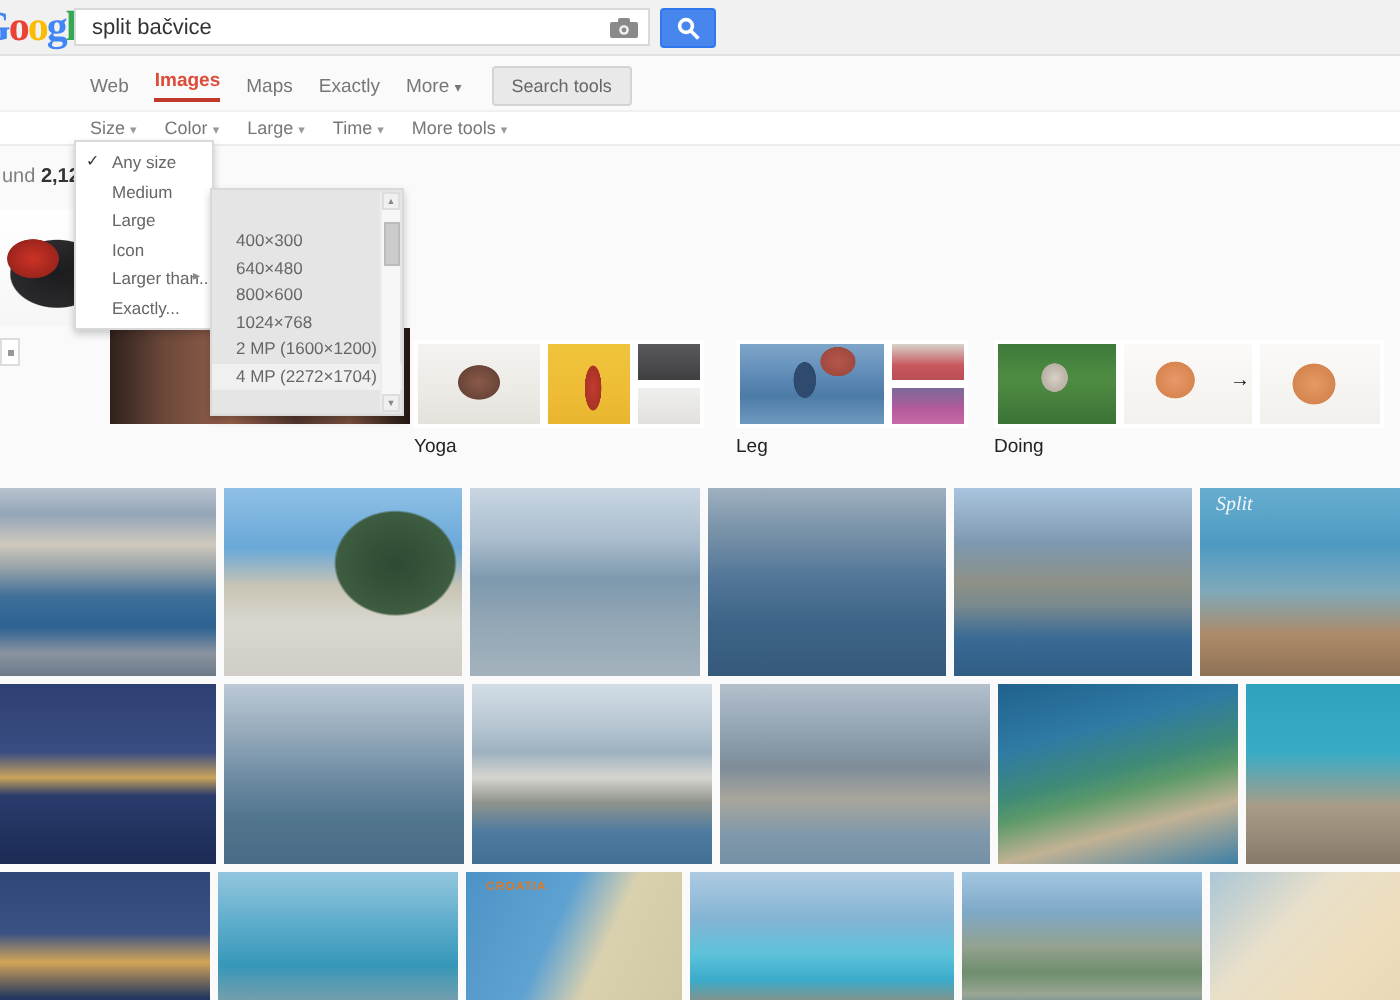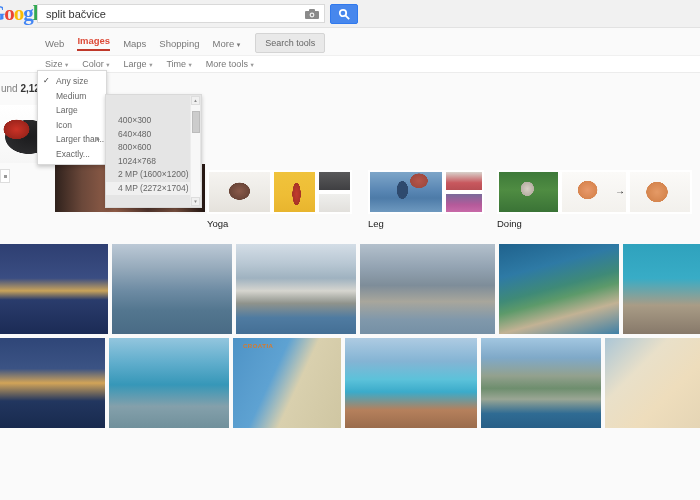--- a/index.html
+++ b/index.html
@@ -82,21 +82,21 @@
         <circle cx="5" cy="5" r="3.2" fill="none" stroke="#ffffff" stroke-width="1.8"></circle>
         <line x1="7.6" y1="7.6" x2="11.2" y2="11.2" stroke="#ffffff" stroke-width="1.8"></line>
       </svg>
     </div>
   </div>
 
   <div class="tabbar">
     <span class="tab">Web</span>
     <span class="tab active">Images</span>
     <span class="tab">Maps</span>
-    <span class="tab">Shopping</span>
+    <span class="tab">Exactly</span>
     <span class="tab"><span>More</span> <span class="chev">▾</span></span>
     <span class="stools">Search tools</span>
   </div>
 
   <div class="filterbar">
     <span class="filter"><span>Size</span> <span class="chev">▾</span></span>
     <span class="filter"><span>Color</span> <span class="chev">▾</span></span>
     <span class="filter"><span>Large</span> <span class="chev">▾</span></span>
     <span class="filter"><span>Time</span> <span class="chev">▾</span></span>
     <span class="filter"><span>More tools</span> <span class="chev">▾</span></span>
@@ -140,20 +140,30 @@
         <div class="rel-tile" style="width:63px;background:radial-gradient(22% 35% at 48% 42%,#d8d0c4 0%,#b8b0a4 50%,transparent 52%),linear-gradient(180deg,#3e7a3a 0%,#4f8c42 45%,#3a7336 100%)"></div>
         <div class="rel-tile" style="width:68px;background:radial-gradient(30% 45% at 40% 45%,#e8996a 0%,#d8854f 50%,transparent 52%),linear-gradient(180deg,#fbfaf8 0%,#f3f1ed 100%)">
           <span class="arrow-g">→</span>
         </div>
         <div class="rel-tile" style="width:64px;background:radial-gradient(35% 50% at 45% 50%,#e59a66 0%,#d5854e 50%,transparent 52%),linear-gradient(180deg,#fbfaf8 0%,#f2f0ec 100%)"></div>
       </div>
       <div class="rcap">Doing</div>
     </div>
 
     <div class="grid">
+      <div class="grow r1">
+        <div class="tile" style="width:108px;background:linear-gradient(180deg,#b9c2cf 0%,#93a5b8 14%,#cfc9bd 30%,#9aa4a8 42%,#3e6f99 58%,#2d6292 74%,#8b93a0 88%,#6b7a88 100%)"></div>
+        <div class="tile" style="width:119px;background:radial-gradient(55% 60% at 72% 40%,#2e4a33 0%,#3d5c40 45%,transparent 47%),linear-gradient(180deg,#8fc0e6 0%,#6aa8d8 32%,#c8c4b4 52%,#d9d7cf 72%,#cfcdc5 100%)"></div>
+        <div class="tile" style="width:115px;background:linear-gradient(180deg,#c9d6e2 0%,#a9bccd 28%,#7e99ae 48%,#93a7b5 72%,#a3b2bd 100%)"></div>
+        <div class="tile" style="width:119px;background:linear-gradient(180deg,#9fb0c0 0%,#7a93a9 22%,#527698 48%,#3d6488 72%,#35597b 100%)"></div>
+        <div class="tile" style="width:119px;background:linear-gradient(180deg,#a9c4de 0%,#7d98ae 30%,#8d9186 50%,#7b8a8e 62%,#396b94 80%,#2f5d85 100%)"></div>
+        <div class="tile" style="width:100px;background:linear-gradient(180deg,#66aed0 0%,#4d9ac2 30%,#7fa9ba 55%,#ad8a68 78%,#8f7256 100%)">
+          <span class="postcard-label">Split</span>
+        </div>
+      </div>
       <div class="grow r2">
         <div class="tile" style="width:108px;background:linear-gradient(180deg,#2e3f72 0%,#3a4d82 38%,#c9a35a 52%,#2a3c6c 62%,#1b2b55 100%)"></div>
         <div class="tile" style="width:120px;background:linear-gradient(180deg,#bcc9d6 0%,#97abbc 26%,#6d8ba3 52%,#53768f 74%,#496b85 100%)"></div>
         <div class="tile" style="width:120px;background:linear-gradient(180deg,#d3dde6 0%,#b8c7d3 22%,#9fb2c0 38%,#d6d5cf 52%,#8f938c 66%,#4f7ba1 82%,#446f95 100%)"></div>
         <div class="tile" style="width:135px;background:linear-gradient(180deg,#b3c0cc 0%,#93a3b2 26%,#7e8d99 46%,#a8a69c 64%,#8098ab 84%,#7590a5 100%)"></div>
         <div class="tile" style="width:120px;background:linear-gradient(165deg,#1f628d 0%,#2e7aa5 28%,#3f8a77 48%,#5d9a6a 58%,#c2b294 74%,#3f80a6 100%)"></div>
         <div class="tile" style="width:77px;background:linear-gradient(180deg,#2fa2bd 0%,#38acc6 38%,#a99c86 68%,#87796a 100%)"></div>
       </div>
       <div class="grow r3">
         <div class="tile" style="width:105px;background:linear-gradient(180deg,#2f4678 0%,#3b5384 34%,#d2a458 50%,#22365f 70%,#182a4e 100%)"></div>

